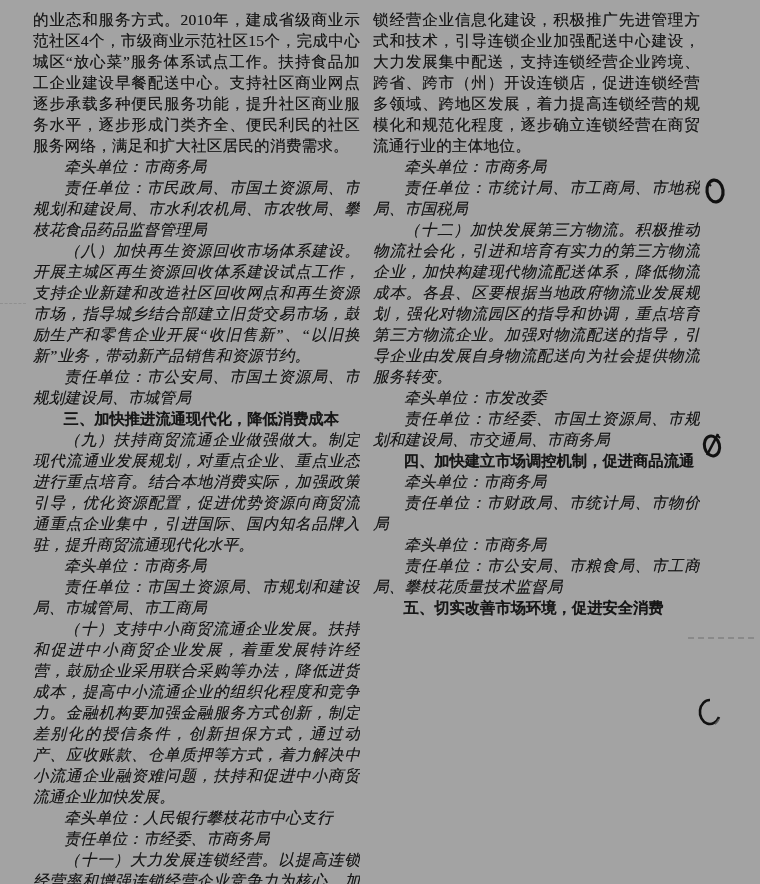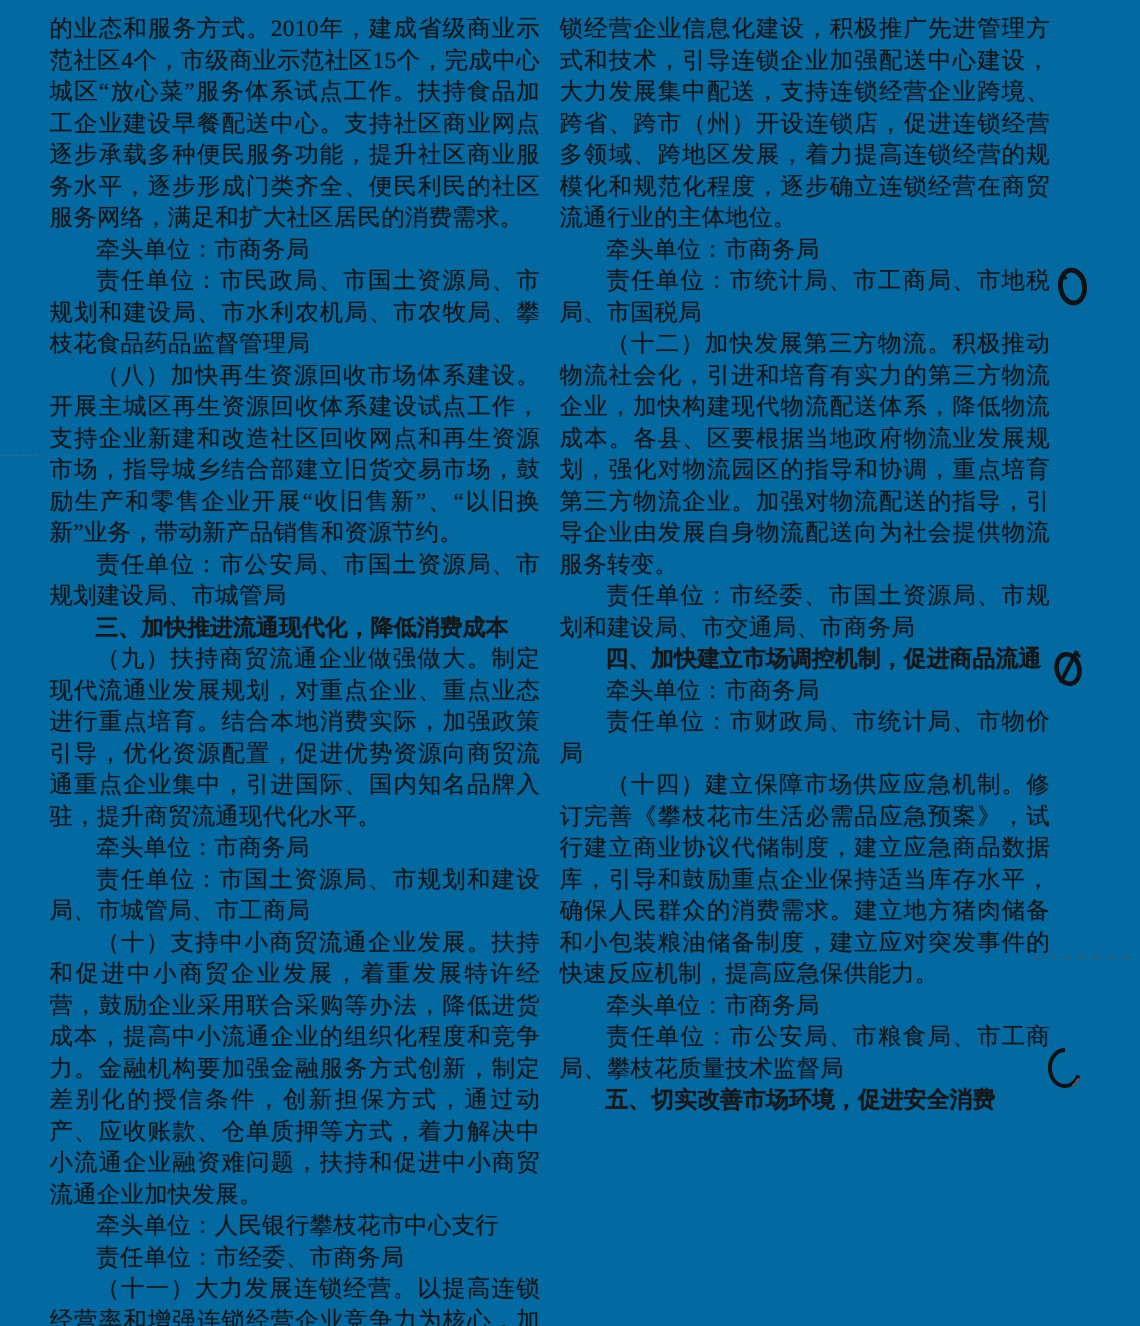--- a/index.html
+++ b/index.html
@@ -4,21 +4,21 @@
 <style>
   html, body {
     margin: 0;
     padding: 0;
     background: #e8e8e6;
   }
   .page {
     position: relative;
     width: 760px;
     height: 884px;
-    background: #0369a1;
+    background: #a3a3a3;
     overflow: hidden;
     font-family: "Liberation Serif", serif;
     color: #161616;
   }
   .columns {
     position: absolute;
     top: 9px;
     left: 33px;
     display: flex;
     gap: 13px;
@@ -29,21 +29,21 @@
     overflow: hidden;
   }
   .col p {
     margin: 0;
     font-size: 15.6px;
     line-height: 21px;
     text-align: justify;
     letter-spacing: 0.2px;
     text-shadow: 0 0 0.5px rgba(20,20,20,0.55);
   }
-  .col p.indent { text-indent: 2em; }
+  .col p.indent { text-indent: 2em; font-style: italic; }
   .col p.heading {
     text-indent: 2em;
     font-weight: bold;
     font-family: Liberation Serif, serif;
     white-space: nowrap;
     letter-spacing: 0;
     font-size: 15.3px;
   }
   
   .ink-mark {
@@ -91,25 +91,25 @@
       <p class="indent">牵头单位：人民银行攀枝花市中心支行</p>
       <p class="indent">责任单位：市经委、市商务局</p>
       <p class="indent">（十一）大力发展连锁经营。以提高连锁经营率和增强连锁经营企业竞争力为核心，加快连</p>
     </div>
 
     <div class="col">
       <p class="para">锁经营企业信息化建设，积极推广先进管理方式和技术，引导连锁企业加强配送中心建设，大力发展集中配送，支持连锁经营企业跨境、跨省、跨市（州）开设连锁店，促进连锁经营多领域、跨地区发展，着力提高连锁经营的规模化和规范化程度，逐步确立连锁经营在商贸流通行业的主体地位。</p>
       <p class="indent">牵头单位：市商务局</p>
       <p class="indent">责任单位：市统计局、市工商局、市地税局、市国税局</p>
       <p class="indent">（十二）加快发展第三方物流。积极推动物流社会化，引进和培育有实力的第三方物流企业，加快构建现代物流配送体系，降低物流成本。各县、区要根据当地政府物流业发展规划，强化对物流园区的指导和协调，重点培育第三方物流企业。加强对物流配送的指导，引导企业由发展自身物流配送向为社会提供物流服务转变。</p>
+      <p class="indent">牵头单位：市发改委</p>
       <p class="indent">责任单位：市经委、市国土资源局、市规划和建设局、市交通局、市商务局</p>
       <p class="heading">四、加快建立市场调控机制，促进商品流通</p>
       <p class="indent">牵头单位：市商务局</p>
       <p class="indent">责任单位：市财政局、市统计局、市物价局</p>
-      <p class="indent">（十四）建立保障市场供应应急机制。修订完善《攀枝花市生活必需品应急预案》，试行建立商业协议代储制度，建立应急商品数据库，引导和鼓励重点企业保持适当库存水平，确保人民群众的消费需求。建立地方猪肉储备和小包装粮油储备制度，建立应对突发事件的快速反应机制，提高应急保供能力。</p>
       <p class="indent">牵头单位：市商务局</p>
       <p class="indent">责任单位：市公安局、市粮食局、市工商局、攀枝花质量技术监督局</p>
       <p class="heading">五、切实改善市场环境，促进安全消费</p>
 
     </div>
 
   </div>
 
   <svg class="ink-mark mark-1" width="26" height="32" viewBox="0 0 26 32">
     <ellipse cx="13" cy="16" rx="8" ry="11" fill="none" stroke="#111" stroke-width="3.2" transform="rotate(-8 13 16)"></ellipse>

